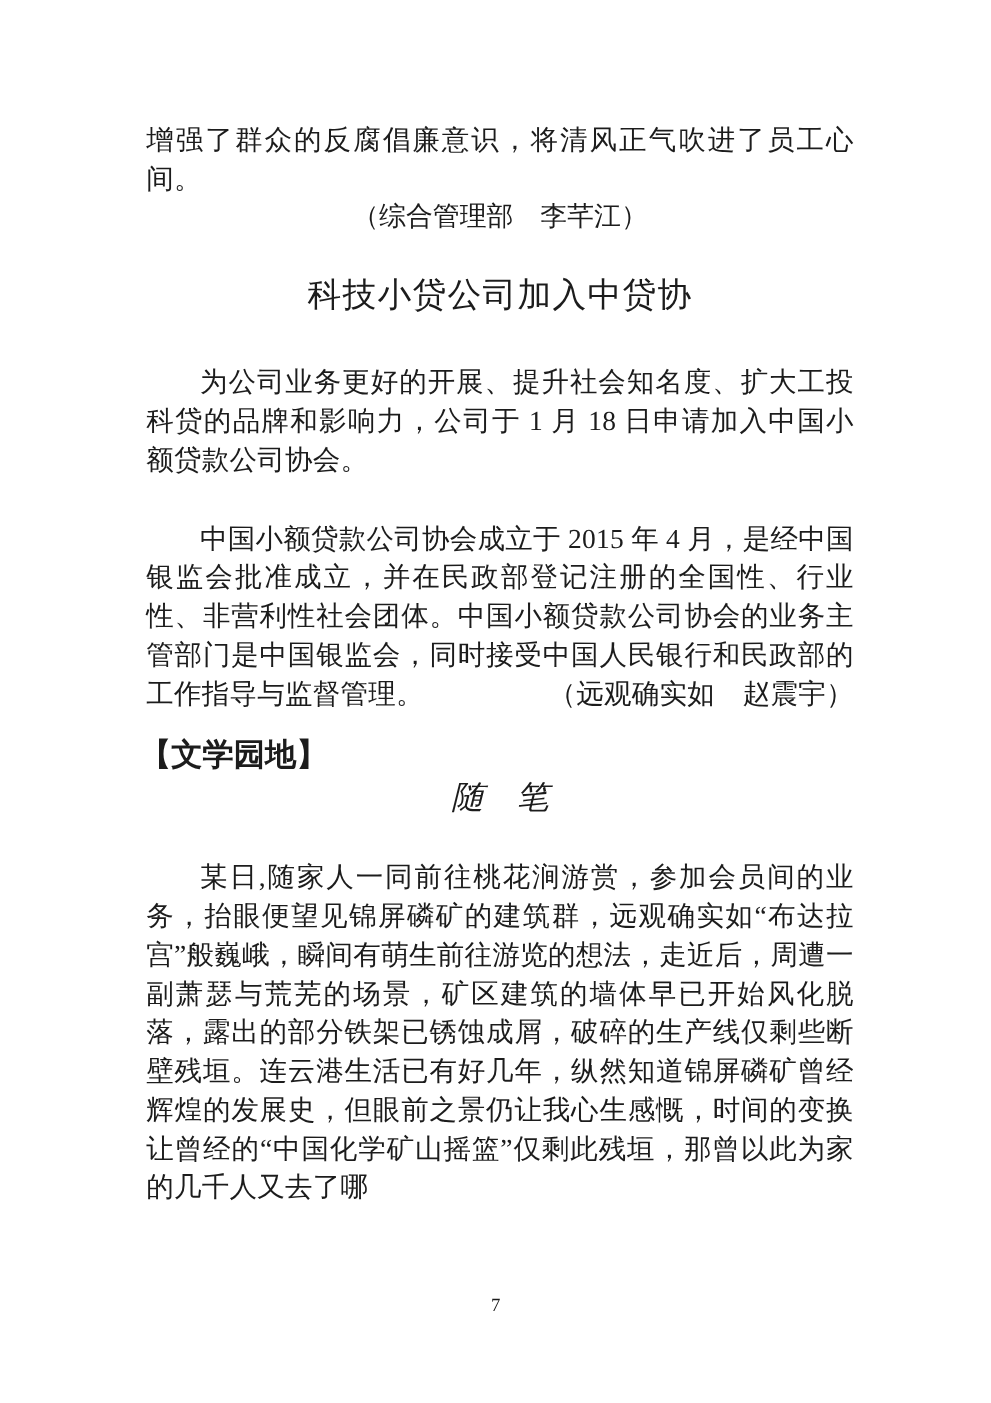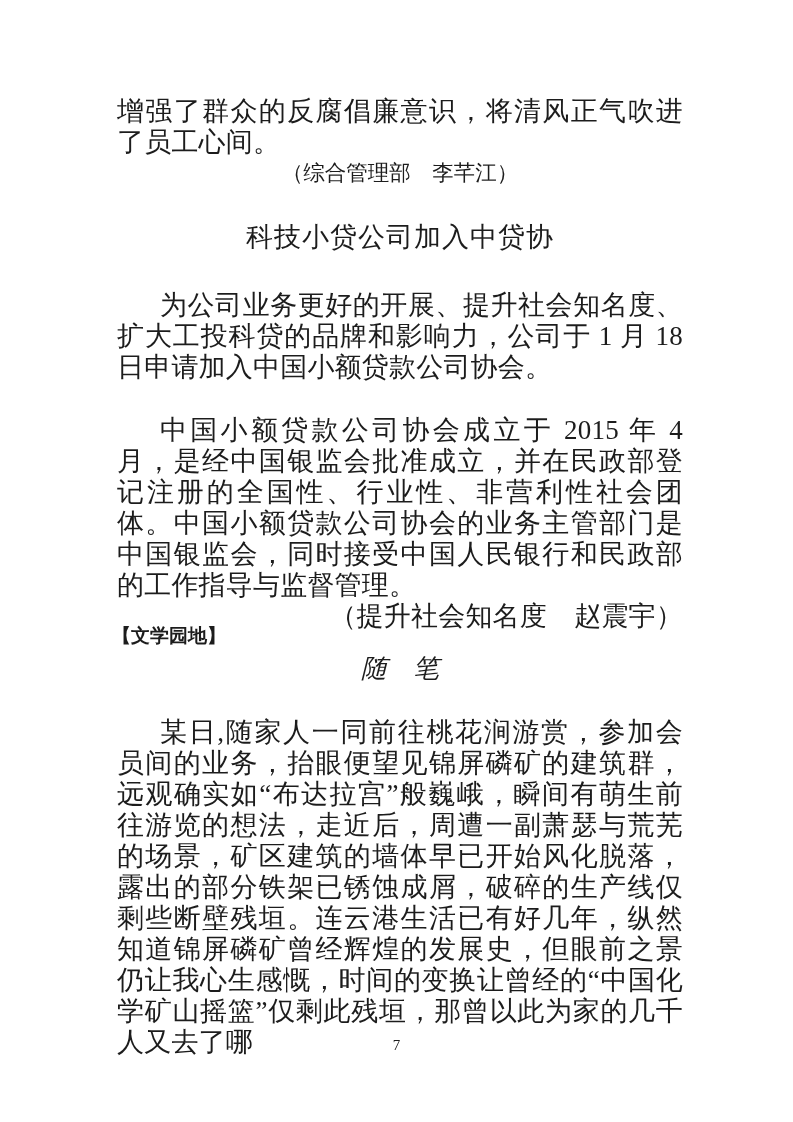--- a/index.html
+++ b/index.html
@@ -16,21 +16,21 @@
     color: #1c1c1c;
   }
   .page-content {
     position: absolute;
     left: 117px;
     top: 96px;
     width: 566px;
   }
   p.body-par {
     margin: 0;
-    font-size: 27px;
+    font-size: 22px;
     line-height: 31px;
     text-align: justify;
     text-justify: inter-character;
     letter-spacing: 0.2px;
   }
   p.indent {
     text-indent: 43px;
     margin-top: 32px;
   }
   p.sig-line {
@@ -46,21 +46,21 @@
     margin: 33px 0 34px 0;
     font-family: Liberation Mono, monospace;
     font-weight: 500;
     font-size: 27px;
     line-height: 34px;
     text-align: center;
     letter-spacing: 1px;
   }
   h2.section-header {
     margin: 20px 0 0 -5px;
-    font-size: 19px;
+    font-size: 25px;
     line-height: 30px;
     font-weight: bold;
     text-align: left;
   }
   h3.essay-title {
     margin: 0 0 31px 0;
     font-family: "Liberation Sans", "DejaVu Sans", sans-serif;
     font-weight: 500;
     font-size: 26px;
     line-height: 34px;
@@ -85,21 +85,21 @@
 
   <p class="body-par">增强了群众的反腐倡廉意识，将清风正气吹进了员工心间。</p>
 
   <p class="sig-line">（综合管理部　李芊江）</p>
 
   <h1 class="article-title">科技小贷公司加入中贷协</h1>
 
   <p class="body-par indent">为公司业务更好的开展、提升社会知名度、扩大工投科贷的品牌和影响力，公司于 1 月 18 日申请加入中国小额贷款公司协会。</p>
 
 
-  <p class="body-par indent"><span>中国小额贷款公司协会成立于 2015 年 4 月，是经中国银监会批准成立，并在民政部登记注册的全国性、行业性、非营利性社会团体。中国小额贷款公司协会的业务主管部门是中国银监会，同时接受中国人民银行和民政部的工作指导与监督管理。</span><span class="sig-float">（提升社会知名度　赵震宇）</span></p>
+  <p class="body-par indent"><span>中国小额贷款公司协会成立于 2015 年 4 月，是经中国银监会批准成立，并在民政部登记注册的全国性、行业性、非营利性社会团体。中国小额贷款公司协会的业务主管部门是中国银监会，同时接受中国人民银行和民政部的工作指导与监督管理。</span><span class="sig-float">（远观确实如　赵震宇）</span></p>
 
   <h2 class="section-header">【文学园地】</h2>
 
   <h3 class="essay-title">随　笔</h3>
 
   <p class="body-par indent">某日,随家人一同前往桃花涧游赏，参加会员间的业务，抬眼便望见锦屏磷矿的建筑群，远观确实如“布达拉宫”般巍峨，瞬间有萌生前往游览的想法，走近后，周遭一副萧瑟与荒芜的场景，矿区建筑的墙体早已开始风化脱落，露出的部分铁架已锈蚀成屑，破碎的生产线仅剩些断壁残垣。连云港生活已有好几年，纵然知道锦屏磷矿曾经辉煌的发展史，但眼前之景仍让我心生感慨，时间的变换让曾经的“中国化学矿山摇篮”仅剩此残垣，那曾以此为家的几千人又去了哪</p>
 
 </div>
 
 <div class="page-number">7</div>

